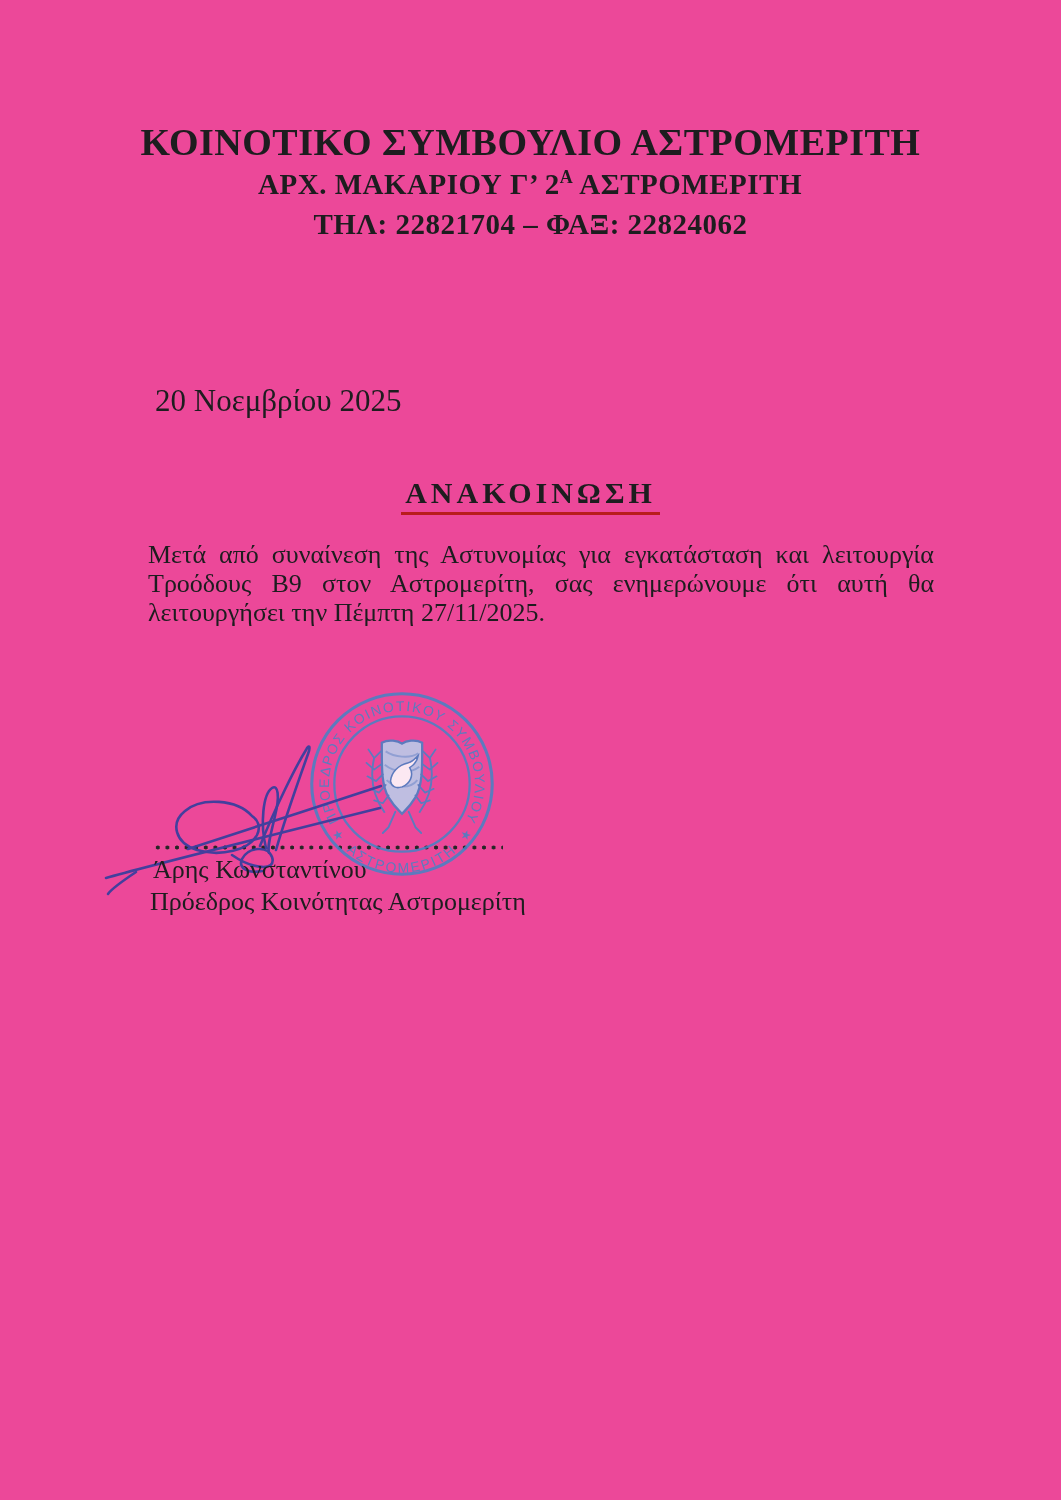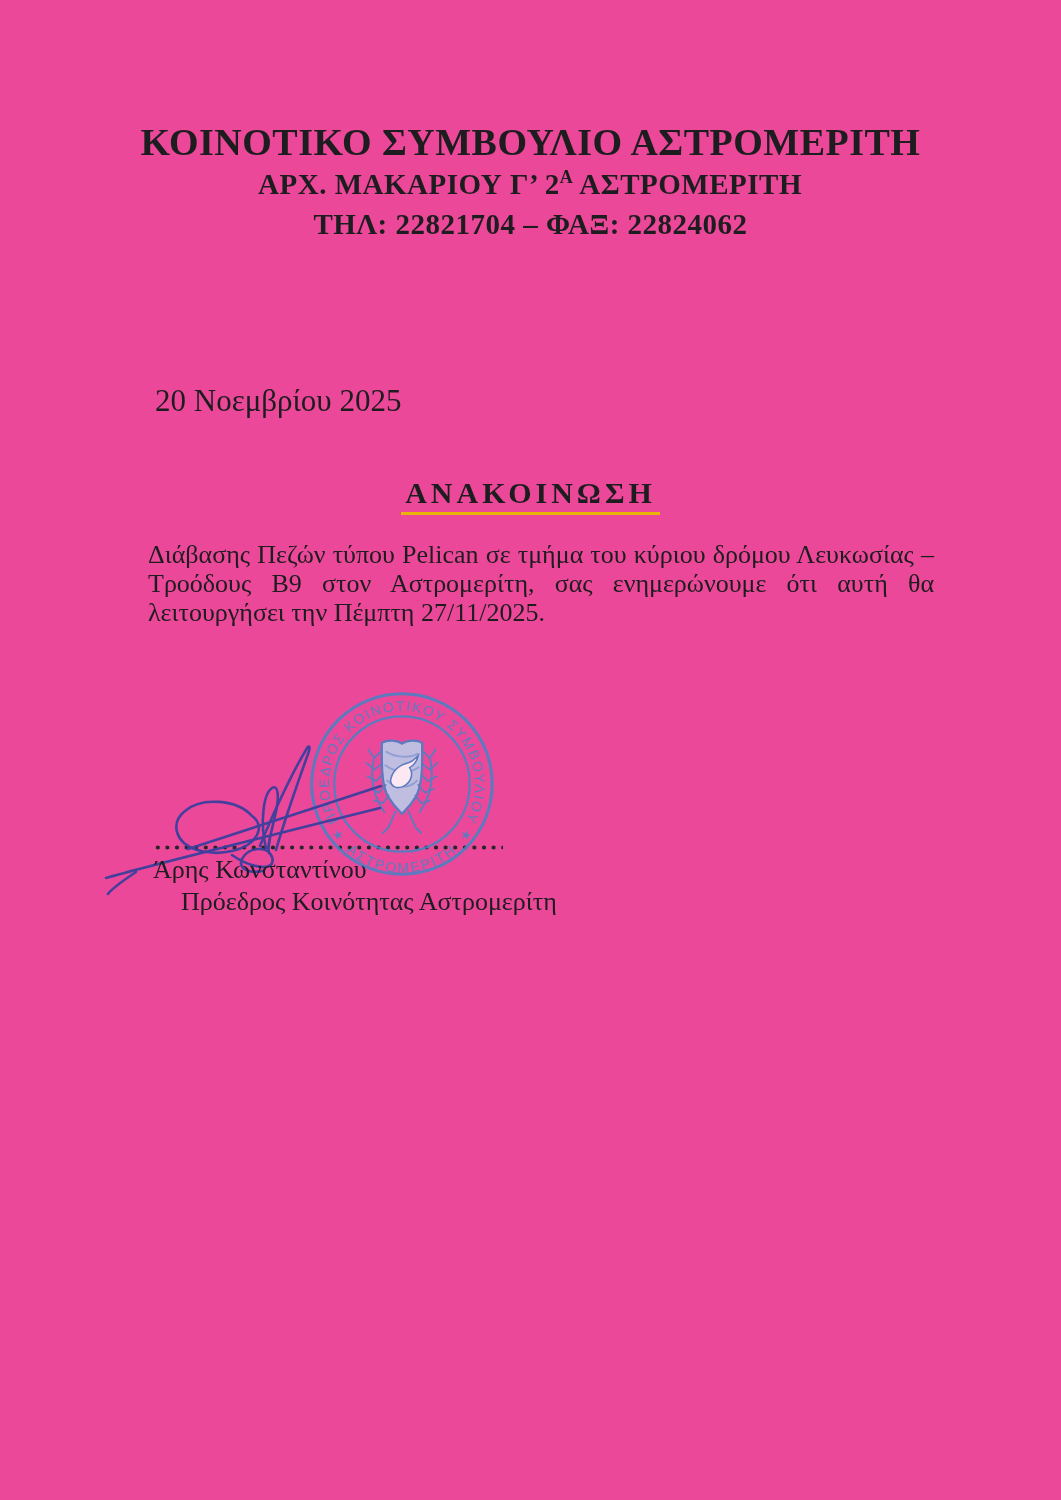--- a/index.html
+++ b/index.html
@@ -33,21 +33,21 @@
     position:absolute;left:155px;top:383px;
     font-size:31px;
   }
   
   .doc-title-wrap{
     position:absolute;top:476px;left:0;width:100%;text-align:center;
   }
   .doc-title{
     display:inline-block;
     font-size:30px;font-weight:bold;letter-spacing:4px;
-    border-bottom:3px solid #eab308;
+    border-bottom:3px solid #b91c1c;
     padding:0 4px 2px 4px;
   }
   
   .doc-body{
     position:absolute;left:148px;top:540px;width:786px;
     font-size:26px;line-height:29px;
   }
   .body-line{
     text-align:justify;
     text-align-last:justify;
@@ -75,21 +75,21 @@
     background-repeat:repeat-x;
     z-index:1;
   }
   
   .sig-name{
     position:absolute;left:153px;top:855px;
     font-size:26px;z-index:4;
   }
   .sig-title{
     position:absolute;left:150px;top:887px;
-    font-size:26px;z-index:4;margin-left:31px;
+    font-size:26px;z-index:4;
   }
   .stamp text{font-family:"Liberation Sans","DejaVu Sans",sans-serif;}
 </style>
 </head>
 <body>
 
 <div class="page">
 
   <div class="letterhead">
     <div class="org-name">ΚΟΙΝΟΤΙΚΟ ΣΥΜΒΟΥΛΙΟ ΑΣΤΡΟΜΕΡΙΤΗ</div>
@@ -97,21 +97,21 @@
     <div class="org-phone">ΤΗΛ: 22821704 – ΦΑΞ: 22824062</div>
   </div>
 
   <div class="doc-date">20 Νοεμβρίου 2025</div>
 
   <div class="doc-title-wrap">
     <span class="doc-title">ΑΝΑΚΟΙΝΩΣΗ</span>
   </div>
 
   <div class="doc-body">
-    <div class="body-line">Διάβασης Πεζών τύπου Pelican σε τμήμα του κύριου δρόμου Λευκωσίας –</div>
+    <div class="body-line">Μετά από συναίνεση της Αστυνομίας για εγκατάσταση και λειτουργία</div>
     <div class="body-line">Τροόδους Β9 στον Αστρομερίτη, σας ενημερώνουμε ότι αυτή θα</div>
     <div class="body-line last">λειτουργήσει την Πέμπτη 27/11/2025.</div>
   </div>
 
   <div class="dotted-line"></div>
 
   <svg class="stamp" viewBox="0 0 200 200">
     <g fill="none" stroke="#4a82c4">
       <circle cx="100" cy="100" r="94" stroke-width="3.2"></circle>
       <circle cx="100" cy="100" r="70.5" stroke-width="2.4"></circle>

